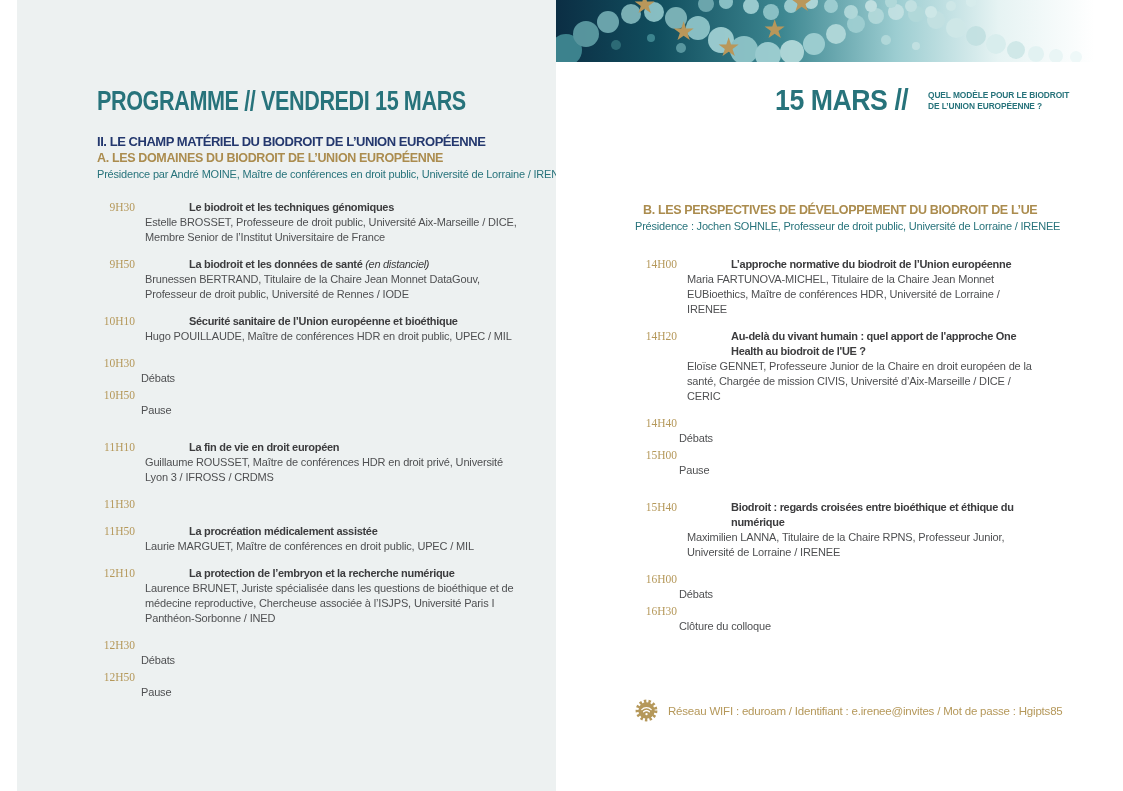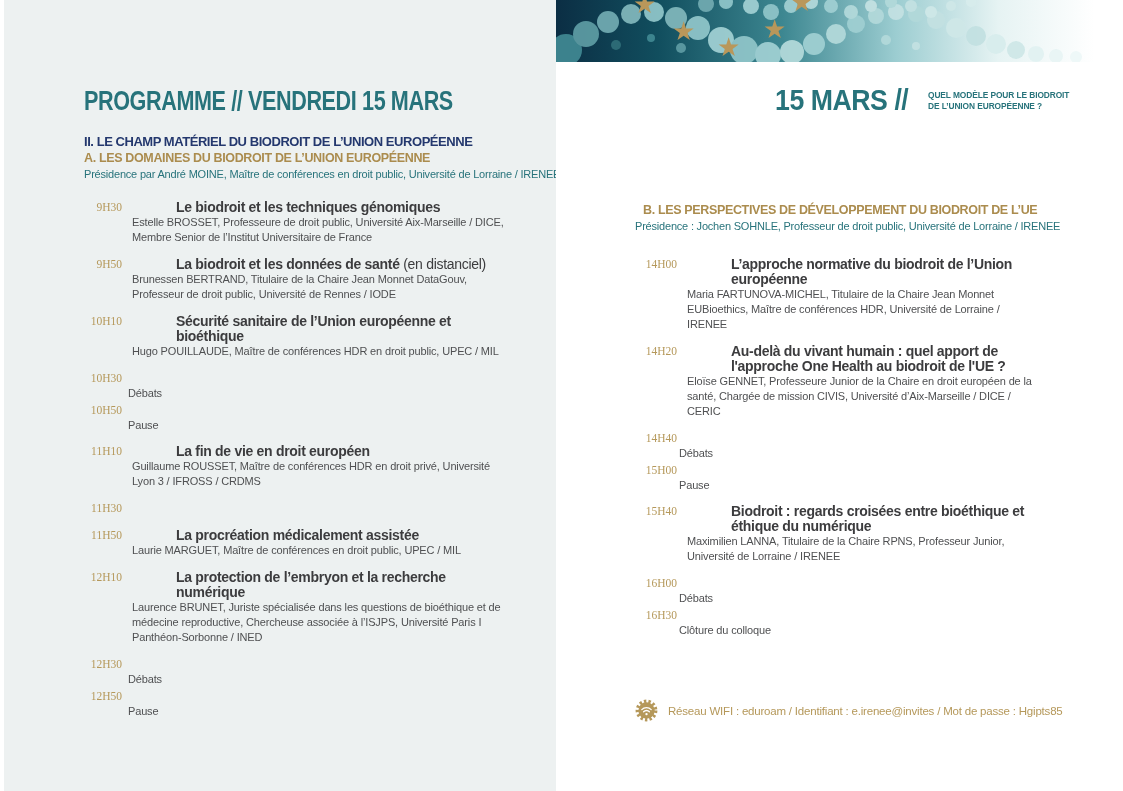--- a/index.html
+++ b/index.html
@@ -5,42 +5,42 @@
   :root{
     --teal:#27737b; --navy:#24386e; --gold:#ab8c4e; --tan:#b5985a;
     --text:#4f5052; --title-text:#3c3c3e; --left-bg:#edf1f1; --star:#b9975a;
   }
   *{margin:0;padding:0;box-sizing:border-box}
   html,body{width:1123px;height:791px;overflow:hidden;background:#fff;
     font-family:"Liberation Sans",sans-serif;color:var(--text);}
   .spread{position:relative;width:1123px;height:791px;}
 
   
-  .left-page{position:absolute;left:4px;top:0;width:576px;height:791px;
+  .left-page{position:absolute;left:17px;top:0;width:576px;height:791px;
     background:var(--left-bg);padding:86px 56px 0 80px;}
   .page-title{color:var(--teal);font-size:27px;font-weight:bold;white-space:nowrap;
     transform:scaleX(0.80);transform-origin:0 50%;letter-spacing:-0.5px;}
   .h-navy{margin-top:17px;color:var(--navy);font-size:13px;font-weight:bold;
     letter-spacing:-0.45px;white-space:nowrap;}
   .h-gold{color:var(--gold);font-size:12.5px;font-weight:bold;
     letter-spacing:-0.35px;white-space:nowrap;margin-top:2px;}
   .presidence{color:var(--teal);font-size:11px;letter-spacing:-0.2px;margin-top:3px;
     white-space:nowrap;}
 
   
   .schedule{margin-top:20px;}
   .item{display:flex;line-height:15px;font-size:11px;letter-spacing:-0.15px;}
   .item .time{flex:none;width:38px;text-align:right;margin-right:10px;
     font-family:"Liberation Serif",serif;font-size:11.5px;color:var(--tan);letter-spacing:0;}
   .item .content{flex:1;min-width:0;}
   .item--talk{margin-bottom:12px;}
   .item--break{margin-bottom:2px;flex-direction:column;}
-  .item--break + .item--talk{margin-top:11px;}
-  .title{font-weight:bold;font-size:14px;color:var(--title-text);letter-spacing:-0.3px;padding-left:44px;}
-  .tp-italic{font-weight:normal;}
+  .item--break + .item--talk{margin-top:22px;}
+  .title{font-weight:bold;font-size:11px;color:var(--title-text);letter-spacing:-0.3px;padding-left:44px;}
+  .tp-italic{font-weight:normal;font-style:italic;}
   .tp-bold-italic{}
   .speaker{color:var(--text);}
   .break-label{color:var(--text);padding-left:44px;}
   .left-page .content{max-width:372px;}
 
   
   .right-page{position:absolute;left:556px;top:0;width:567px;height:791px;background:#fff;}
   .banner{position:absolute;left:0;top:0;width:567px;height:62px;overflow:hidden;}
   .rp-header{position:absolute;left:219px;top:84px;display:flex;align-items:flex-start;}
   .rp-date{color:var(--teal);font-size:29px;font-weight:bold;letter-spacing:-0.5px;

